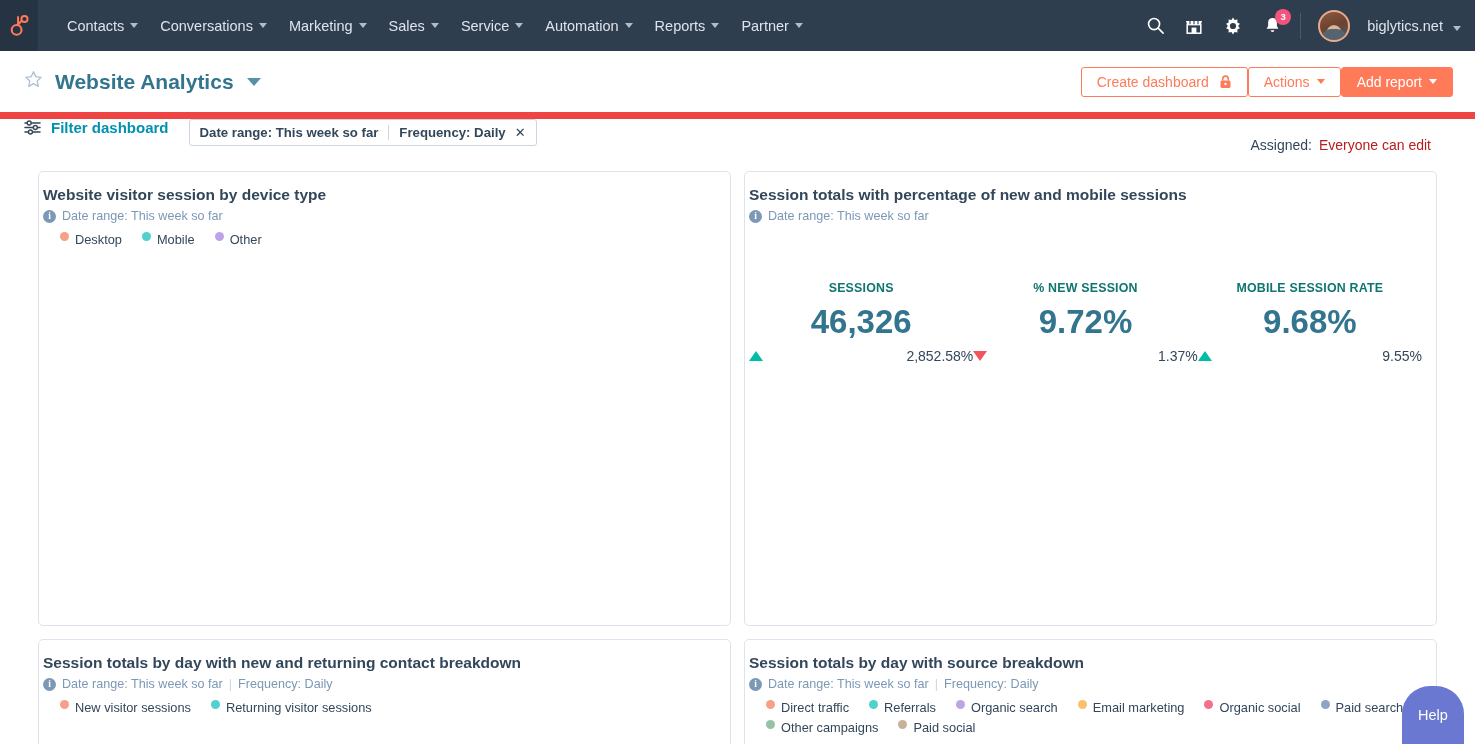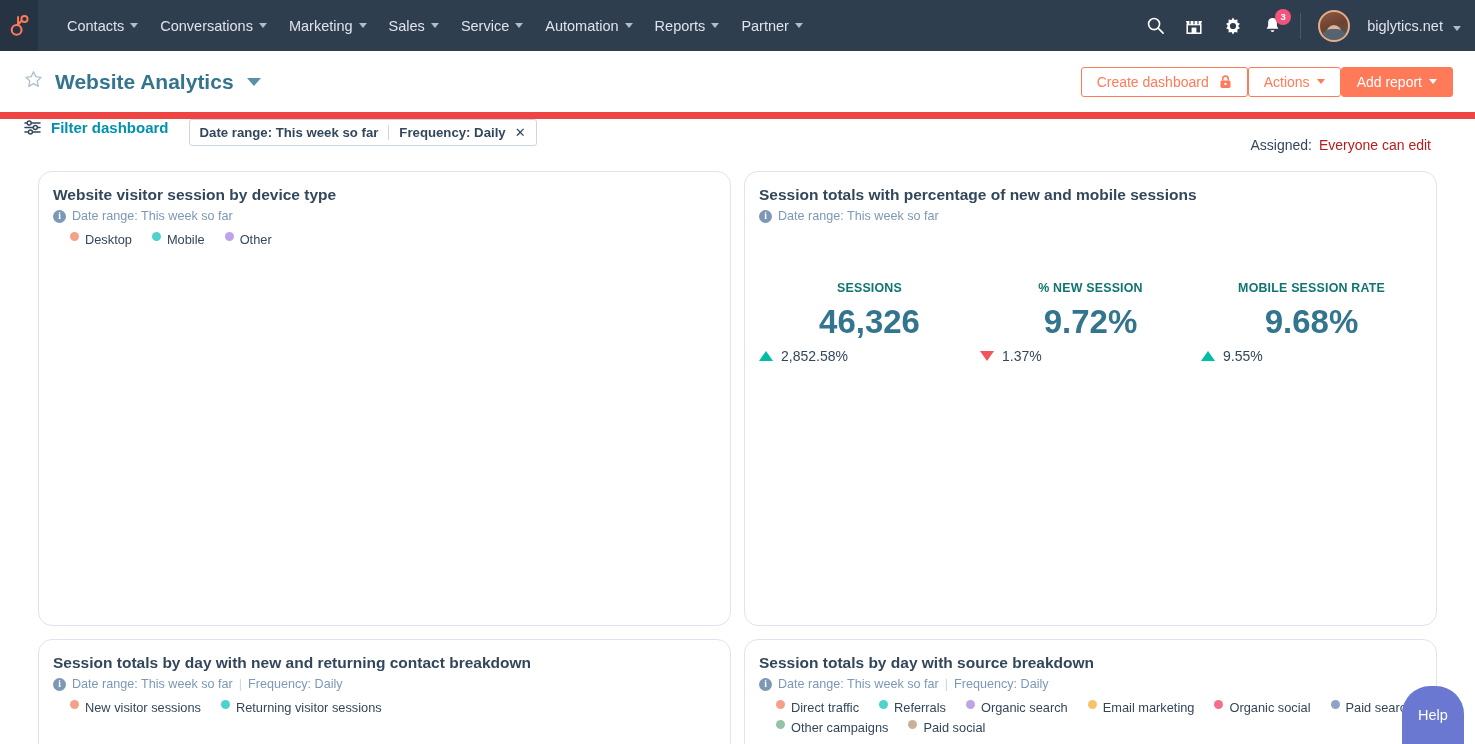--- a/index.html
+++ b/index.html
@@ -183,22 +183,22 @@
   
   .dash {
     padding: 0 38px;
     display: grid;
     grid-template-columns: 1fr 1fr;
     gap: 13px;
   }
   .card {
     background: #fff;
     border: 1px solid #dfe3eb;
-    border-radius: 14px;
-    padding: 14px 14px 0 14px;
+    border-radius: 5px;
+    padding: 14px 14px 0 4px;
     position: relative;
   }
   .card-tall { height: 455px; }
   .card-bottom { height: 140px; }
   .card-title {
     font-size: 15.5px;
     font-weight: bold;
     color: #33475b;
     margin-bottom: 5px;
   }
@@ -258,21 +258,21 @@
     font-size: 33px;
     font-weight: bold;
     color: #33748e;
     margin-top: 9px;
     line-height: 1.1;
   }
   .kpi-delta {
     margin-top: 8px;
     font-size: 14px;
     color: #33475b;
-    display: flex; align-items: center; justify-content: flex-start; gap: 8px;
+    display: flex; align-items: center; justify-content: space-between; gap: 8px;
   }
   .tri-up {
     width: 0; height: 0;
     border-left: 7px solid transparent;
     border-right: 7px solid transparent;
     border-bottom: 10px solid #00bda5;
   }
   .tri-down {
     width: 0; height: 0;
     border-left: 7px solid transparent;

